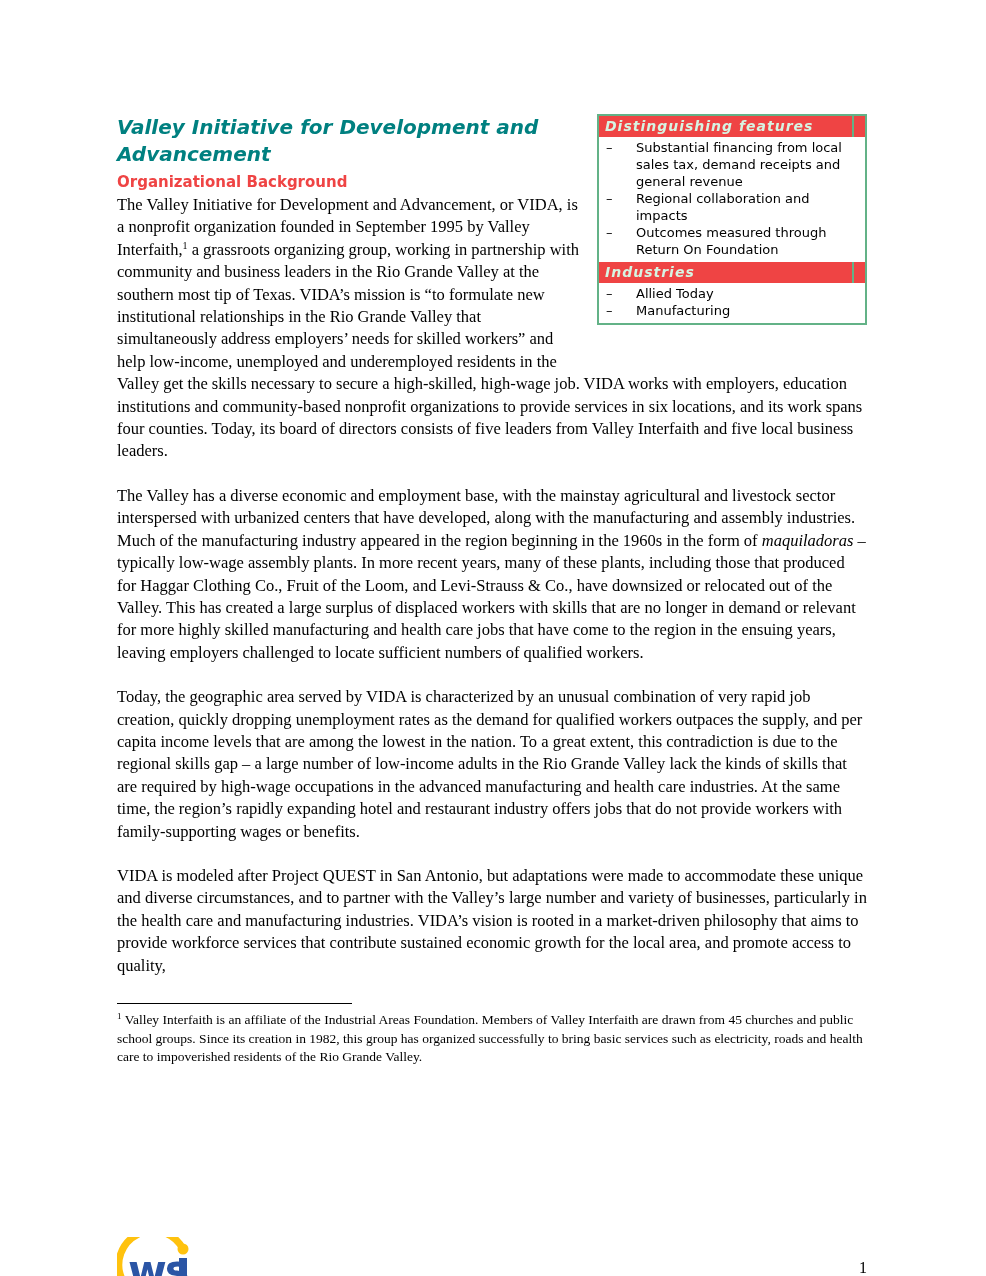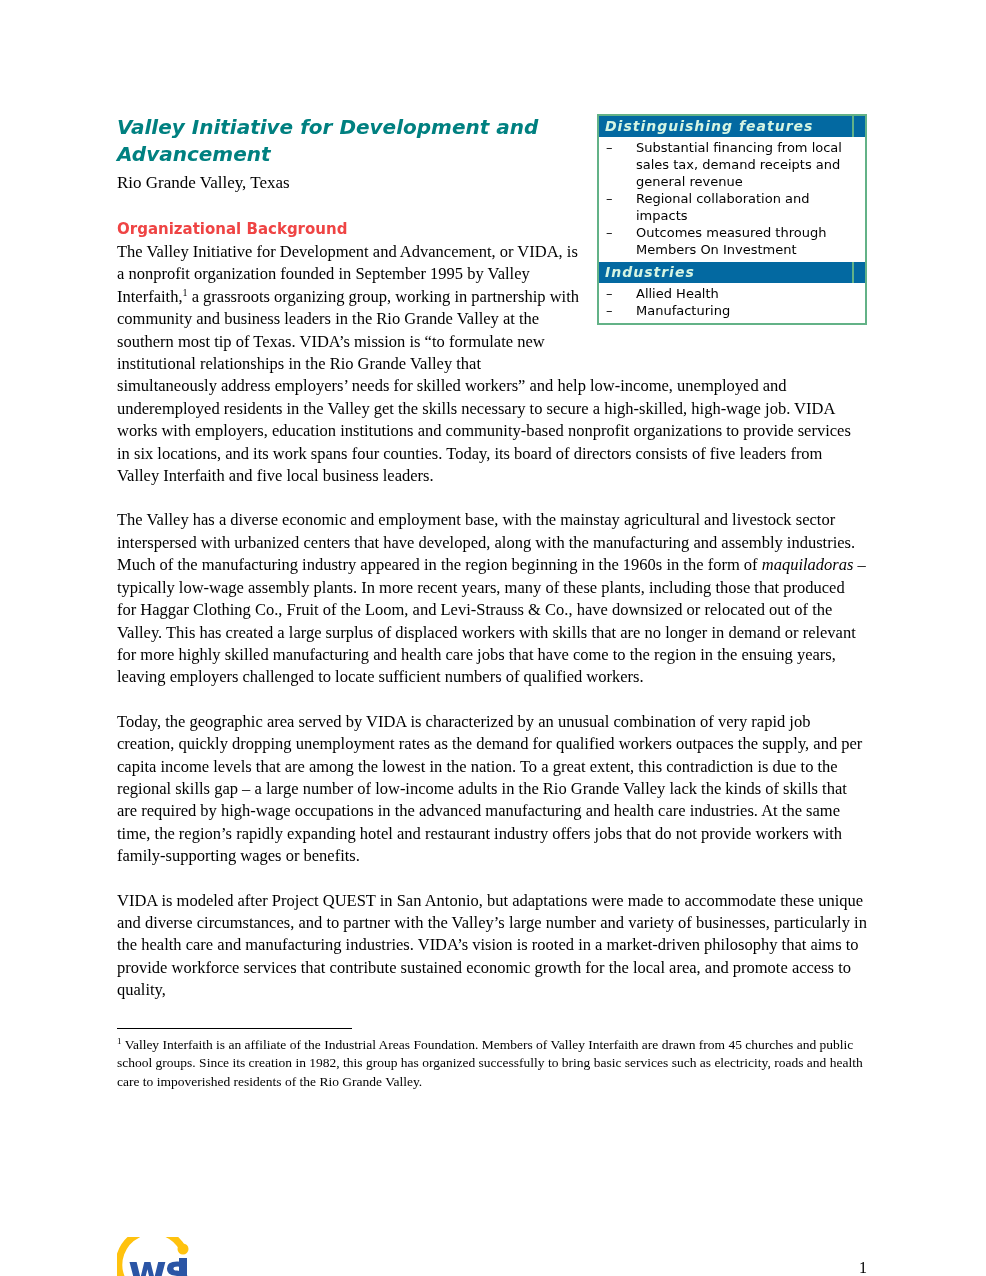--- a/index.html
+++ b/index.html
@@ -12,21 +12,21 @@
     position:absolute; left:117px; top:114px; width:750px;
   }
 
   
   .side-box {
     float:right; width:270px; margin-left:16px; margin-bottom:44px;
     border:2px solid #63b287; background:#ffffff;
   }
   .box-header {
     position:relative;
-    background:#0369a1; color:#d6f5e3;
+    background:#ef4444; color:#d6f5e3;
     font-family:"DejaVu Sans", sans-serif;
     font-weight:bold; font-style:italic;
     font-size:14px; line-height:20px;
     padding:0 6px 1px 6px;
     letter-spacing:1px;
   }
   .box-header .notch {
     position:absolute; right:11px; top:0; bottom:0; width:2px;
     background:#63b287;
   }
@@ -106,41 +106,40 @@
       <div class="box-item">
         <span class="dash">–</span>
         <span class="item-text">Substantial financing from local sales tax, demand receipts and general revenue</span>
       </div>
       <div class="box-item">
         <span class="dash">–</span>
         <span class="item-text">Regional collaboration and impacts</span>
       </div>
       <div class="box-item">
         <span class="dash">–</span>
-        <span class="item-text">Outcomes measured through Members On Investment</span>
+        <span class="item-text">Outcomes measured through Return On Foundation</span>
       </div>
     </div>
     <div class="box-header">
       <span>Industries</span>
       <span class="notch"></span>
     </div>
     <div class="box-list">
       <div class="box-item">
         <span class="dash">–</span>
-        <span class="item-text">Allied Health</span>
+        <span class="item-text">Allied Today</span>
       </div>
       <div class="box-item">
         <span class="dash">–</span>
         <span class="item-text">Manufacturing</span>
       </div>
     </div>
   </aside>
 
   <h1 class="doc-title">Valley Initiative for Development and Advancement</h1>
-  <div class="doc-subtitle">Rio Grande Valley, Texas</div>
 
   <h2 class="section-heading">Organizational Background</h2>
 
   <p class="body-para"><span>The Valley Initiative for Development and Advancement, or VIDA, is a nonprofit organization founded in September 1995 by Valley Interfaith,</span><sup>1</sup><span> a grassroots organizing group, working in partnership with community and business leaders in the Rio Grande Valley at the southern most tip of Texas. VIDA’s mission is “to formulate new institutional relationships in the Rio Grande Valley that simultaneously address employers’ needs for skilled workers” and help low-income, unemployed and underemployed residents in the Valley get the skills necessary to secure a high-skilled, high-wage job. VIDA works with employers, education institutions and community-based nonprofit organizations to provide services in six locations, and its work spans four counties. Today, its board of directors consists of five leaders from Valley Interfaith and five local business leaders.</span></p>
 
   <p class="body-para"><span>The Valley has a diverse economic and employment base, with the mainstay agricultural and livestock sector interspersed with urbanized centers that have developed, along with the manufacturing and assembly industries. Much of the manufacturing industry appeared in the region beginning in the 1960s in the form of </span><span class="italic">maquiladoras</span><span> – typically low-wage assembly plants. In more recent years, many of these plants, including those that produced for Haggar Clothing Co., Fruit of the Loom, and Levi-Strauss &amp; Co., have downsized or relocated out of the Valley. This has created a large surplus of displaced workers with skills that are no longer in demand or relevant for more highly skilled manufacturing and health care jobs that have come to the region in the ensuing years, leaving employers challenged to locate sufficient numbers of qualified workers.</span></p>
 
   <p class="body-para">Today, the geographic area served by VIDA is characterized by an unusual combination of very rapid job creation, quickly dropping unemployment rates as the demand for qualified workers outpaces the supply, and per capita income levels that are among the lowest in the nation. To a great extent, this contradiction is due to the regional skills gap – a large number of low-income adults in the Rio Grande Valley lack the kinds of skills that are required by high-wage occupations in the advanced manufacturing and health care industries. At the same time, the region’s rapidly expanding hotel and restaurant industry offers jobs that do not provide workers with family-supporting wages or benefits.</p>
 
   <p class="body-para">VIDA is modeled after Project QUEST in San Antonio, but adaptations were made to accommodate these unique and diverse circumstances, and to partner with the Valley’s large number and variety of businesses, particularly in the health care and manufacturing industries. VIDA’s vision is rooted in a market-driven philosophy that aims to provide workforce services that contribute sustained economic growth for the local area, and promote access to quality,</p>

